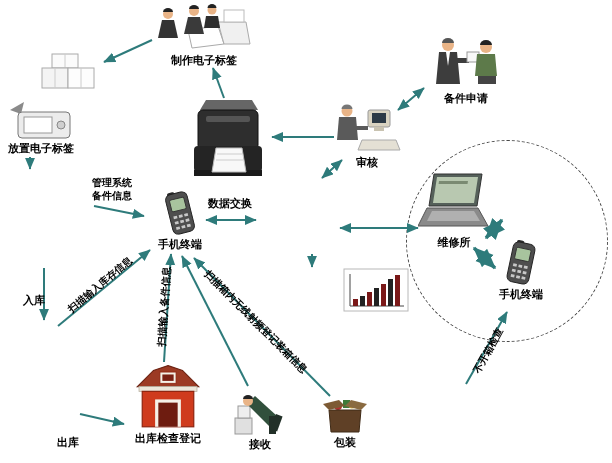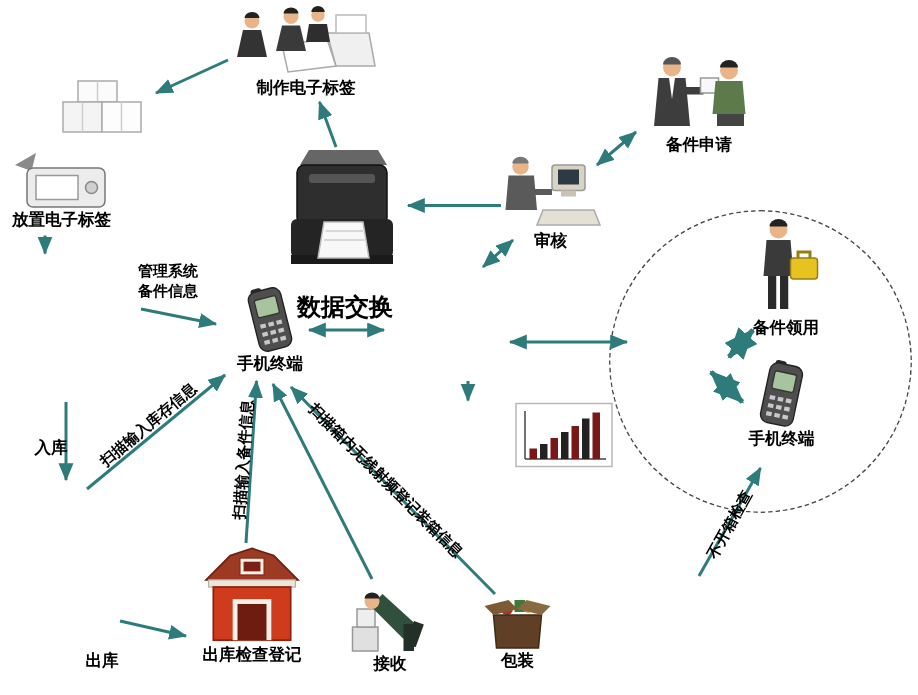--- a/index.html
+++ b/index.html
@@ -1,17 +1,17 @@
 <!DOCTYPE html>
 <html><head>
 <meta charset="utf-8">
 <style>
   html,body{margin:0;padding:0;background:#fff}
   .stage{position:relative;width:612px;height:463px;background:#ffffff;overflow:hidden;
-         font-family:Liberation Mono, monospace}
+         font-family:Liberation Serif, serif}
   .node{position:absolute;display:flex;flex-direction:column;align-items:center;gap:2px}
   .cap{font-size:11px;font-weight:700;color:#000;white-space:nowrap;line-height:1.2;text-align:center}
   .cap.abs{position:absolute}
   .elabel{position:absolute;font-size:10px;font-weight:600;color:#000;white-space:nowrap;
           text-align:center;transform-origin:center center;line-height:1.3}
   .elabel.boxed{background:rgba(255,255,255,.8);padding:0 2px}
   .arrows{position:absolute;left:0;top:0}
   .dashed-circle{position:absolute;left:406px;top:140px;width:200px;height:200px;
                  border:1.6px dashed #4a4a4a;border-radius:50%}
   svg{display:block}
@@ -151,33 +151,31 @@
         <rect x="20" y="33" width="4" height="3" fill="#c8c8c8"></rect>
         <rect x="26" y="33" width="4" height="3" fill="#c8c8c8"></rect>
       <rect x="14" y="39" width="4" height="3" fill="#c8c8c8"></rect>
         <rect x="20" y="39" width="4" height="3" fill="#c8c8c8"></rect>
         <rect x="26" y="39" width="4" height="3" fill="#c8c8c8"></rect>
     </svg>
     <div class="cap">手机终端</div>
   </div>
 
 
-
-  <div class="node" style="left:494px;top:146px;width:60px">
-    <svg class="icon" width="50" height="66" viewBox="0 0 50 66">
-      <circle cx="20" cy="7" r="6" fill="#e9b487"></circle>
-        <path d="M14,5 a6,5 0 0 1 12,0" fill="#222"></path>
-      <polygon points="12,14 28,14 30,38 10,38" fill="#3a3a3a"></polygon>
-      <rect x="13" y="38" width="5.5" height="22" fill="#2a2a2a"></rect>
-      <rect x="21" y="38" width="5.5" height="22" fill="#2a2a2a"></rect>
-      <rect x="33" y="22" width="8" height="5" fill="none" stroke="#9a7d10" stroke-width="2"></rect>
-      <rect x="28" y="26" width="18" height="14" rx="2" fill="#e7c322" stroke="#9a7d10"></rect>
-    </svg>
-    <div class="cap">备件领用</div>
-  </div>
+  <div class="node" style="left:416px;top:172px;width:76px">
+    <svg class="icon" width="72" height="62" viewBox="0 0 72 62">
+      <polygon points="16,2 64,2 59,34 11,34" fill="#55605a" stroke="#333"></polygon>
+      <polygon points="19,5 60,5 56,31 15,31" fill="#b8c8b0"></polygon>
+      <polygon points="21,9 50,9 49.5,12 20.6,12" fill="#7a8a72"></polygon>
+      <polygon points="9,36 60,36 70,54 0,54" fill="#8a8a8a" stroke="#555"></polygon>
+      <polygon points="14,39 56,39 62,49 9,49" fill="#b0b0b0"></polygon>
+    </svg>
+    <div class="cap">维修所</div>
+  </div>
+
 
   <div class="node" style="left:490px;top:240px;width:62px">
     <svg class="icon" width="44" height="46" viewBox="0 0 44 50" style="transform:rotate(12deg)">
       <rect x="13" y="1" width="8" height="5" rx="2" fill="#2a2a2a"></rect>
       <rect x="10" y="3" width="24" height="44" rx="6" fill="#4e4e4e" stroke="#222"></rect>
       <rect x="14" y="9" width="16" height="13" rx="1.5" fill="#a8c49e" stroke="#333"></rect>
       <rect x="14" y="27" width="4" height="3" fill="#c8c8c8"></rect>
         <rect x="20" y="27" width="4" height="3" fill="#c8c8c8"></rect>
         <rect x="26" y="27" width="4" height="3" fill="#c8c8c8"></rect>
       <rect x="14" y="33" width="4" height="3" fill="#c8c8c8"></rect>
@@ -243,21 +241,21 @@
       <rect x="10" y="31" width="5" height="7" fill="#7a1818"></rect>
       <rect x="17" y="28" width="5" height="10" fill="#222"></rect>
       <rect x="24" y="24" width="5" height="14" fill="#7a1818"></rect>
       <rect x="31" y="20" width="5" height="18" fill="#222"></rect>
       <rect x="38" y="16" width="5" height="22" fill="#7a1818"></rect>
       <rect x="45" y="11" width="5" height="27" fill="#222"></rect>
       <rect x="52" y="7" width="5" height="31" fill="#7a1818"></rect>
     </svg>
   </div>
 
-  <div class="elabel" style="left:198px;top:196px;width:64px;font-size:16px;font-weight:700">数据交换</div>
+  <div class="elabel" style="left:198px;top:196px;width:64px;font-size:11px;font-weight:700">数据交换</div>
 
   <div class="elabel boxed" style="left:84px;top:176px;width:52px">
     <span style="display:block">管理系统</span>
     <span style="display:block">备件信息</span>
   </div>
 
   <div class="elabel" style="left:46px;top:278px;width:108px;transform:rotate(-40deg)">扫描输入库存信息</div>
 
   <div class="elabel" style="left:112px;top:300px;width:104px;transform:rotate(-86deg)">扫描输入备件信息</div>
 

